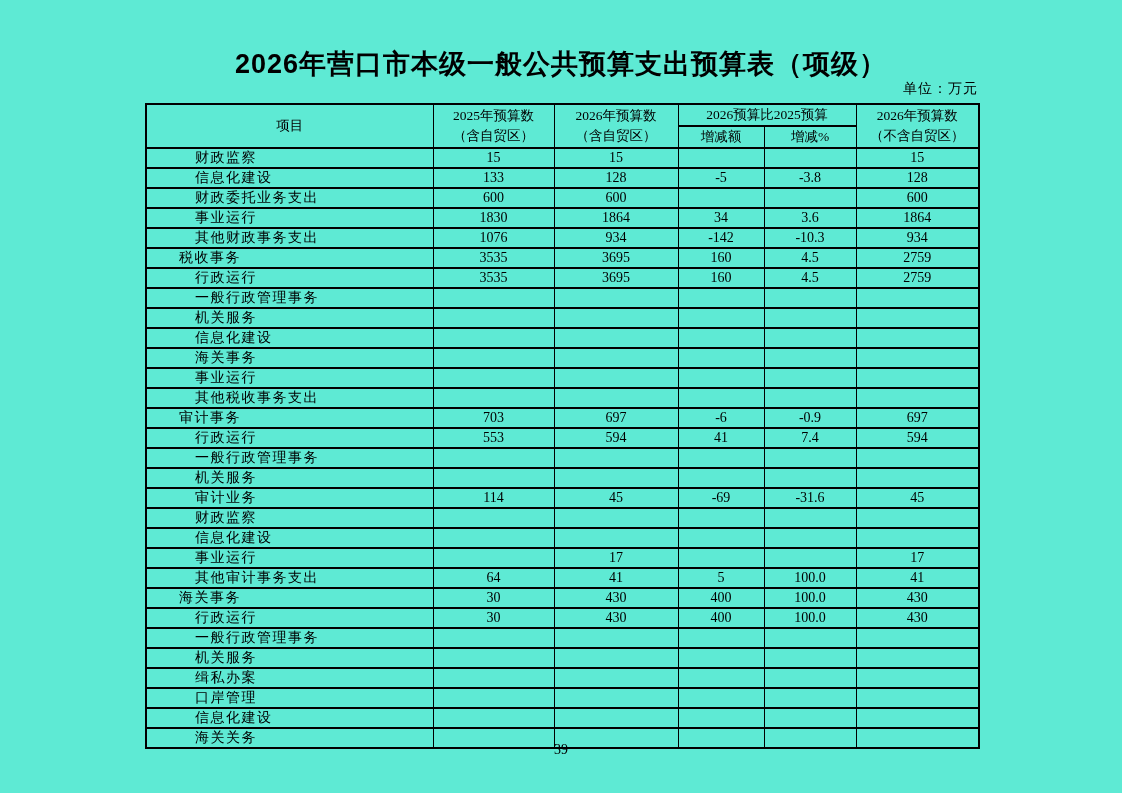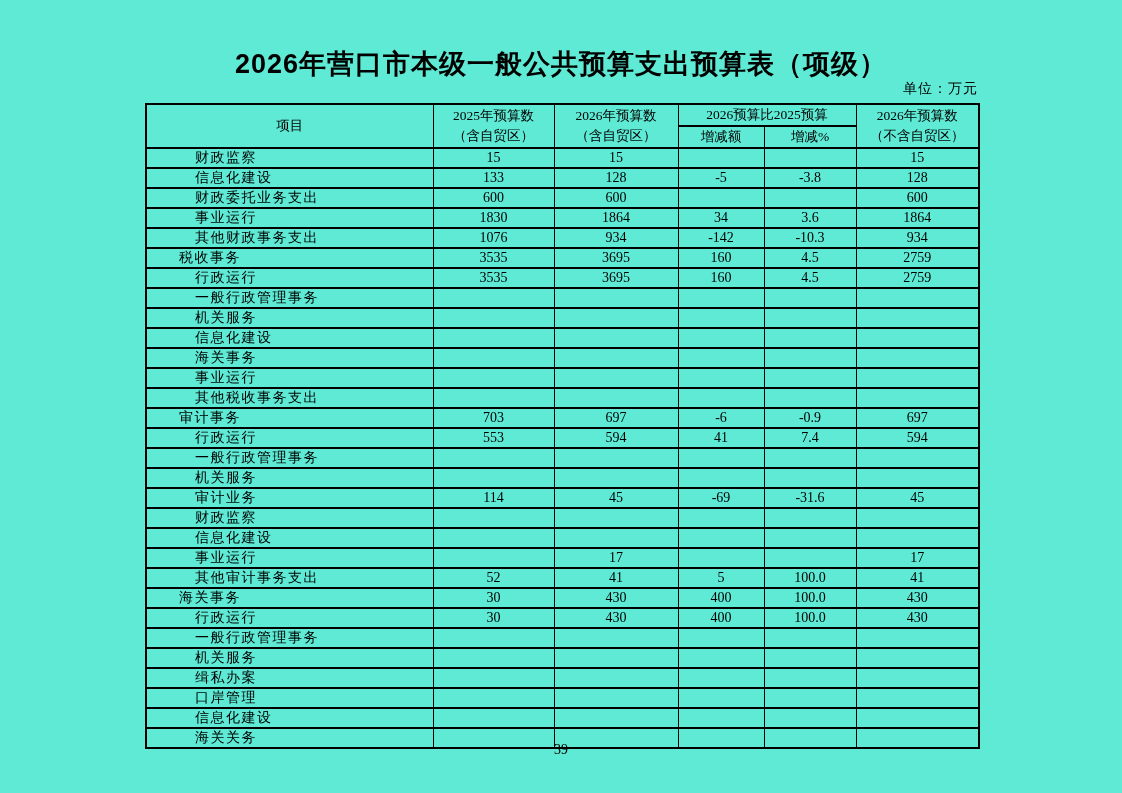--- a/index.html
+++ b/index.html
@@ -312,21 +312,21 @@
     <td class="label-cell lvl2">事业运行</td>
     <td></td>
     <td>17</td>
     <td></td>
     <td></td>
     <td>17</td>
   </tr>
 
   <tr>
     <td class="label-cell lvl2">其他审计事务支出</td>
-    <td>52</td>
+    <td>64</td>
     <td>41</td>
     <td>5</td>
     <td>100.0</td>
     <td>41</td>
   </tr>
 
   <tr>
     <td class="label-cell lvl1">海关事务</td>
     <td>30</td>
     <td>430</td>

